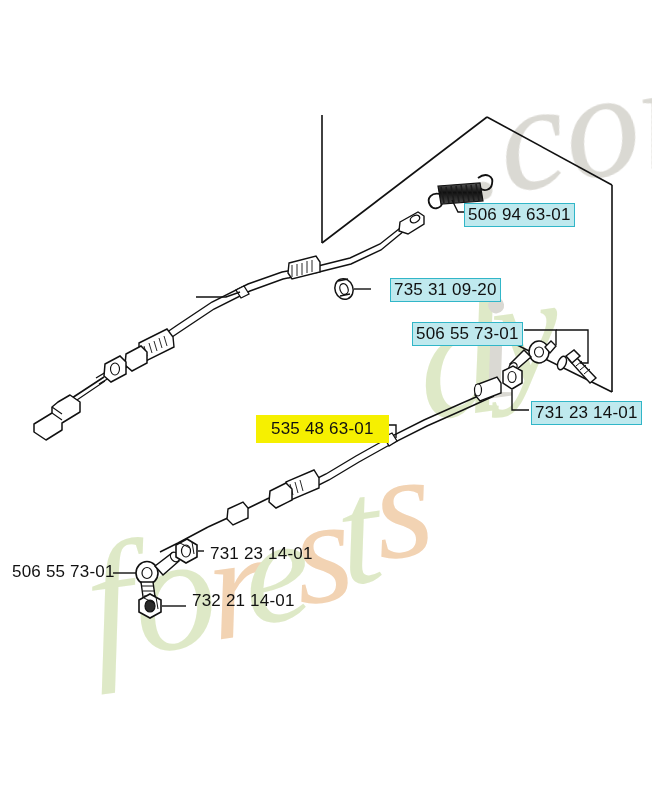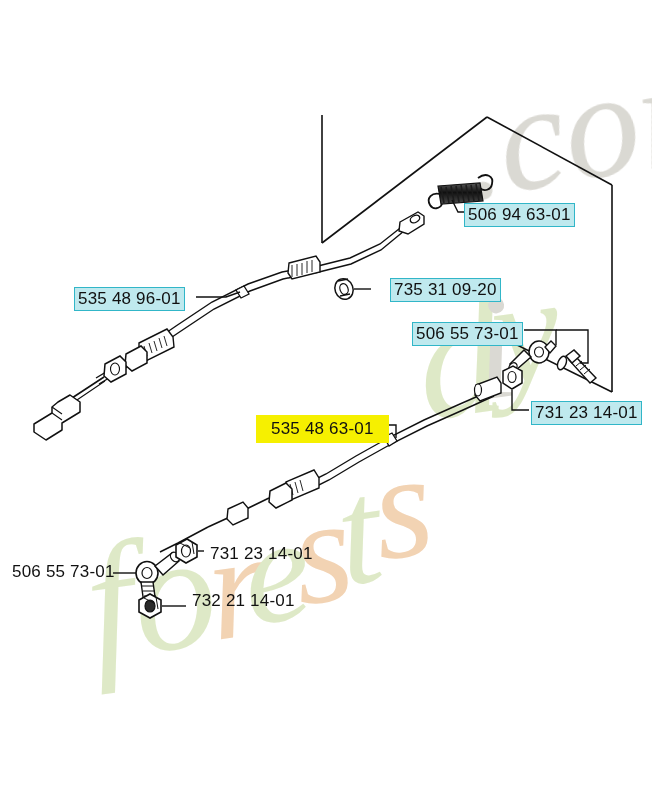--- a/index.html
+++ b/index.html
@@ -248,21 +248,20 @@
       <path d="M 378 425 L 396 425 L 396 438"></path>
 
       <path d="M 113 573 L 136 573"></path>
 
       <path d="M 204 551 L 198 551"></path>
 
       <path d="M 186 606 L 162 606"></path>
     </g>
   </svg>
 
-  <div class="label hl-cyan" style="left:74px; top:287px;">535 48 96-01</div>
 
   <div class="label hl-cyan" style="left:464px; top:203px;text-align:right;">506 94 63-01</div>
 
   <div class="label hl-cyan" style="left:373px; top:278px;margin-left:17px;">735 31 09-20</div>
 
   <div class="label hl-cyan" style="left:412px; top:322px;">506 55 73-01</div>
 
   <div class="label hl-cyan" style="left:531px; top:401px;">731 23 14-01</div>
 
   <div class="label hl-yellow" style="left:256px; top:415px; padding:4px 14px 5px 14px;">535 48 63-01</div>

